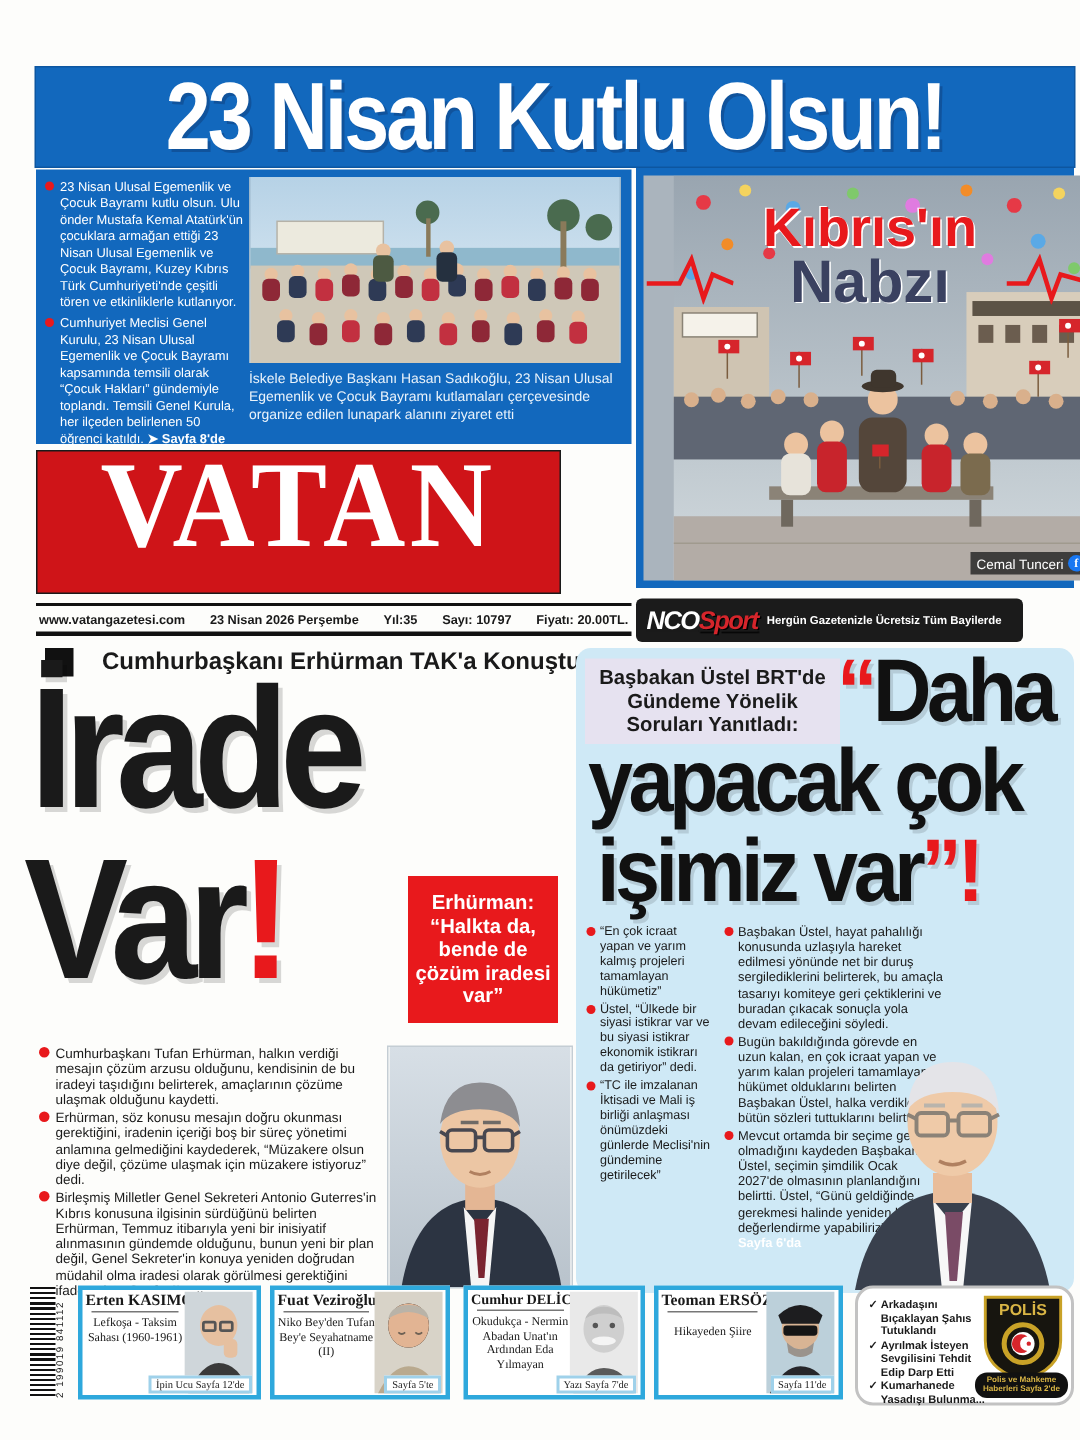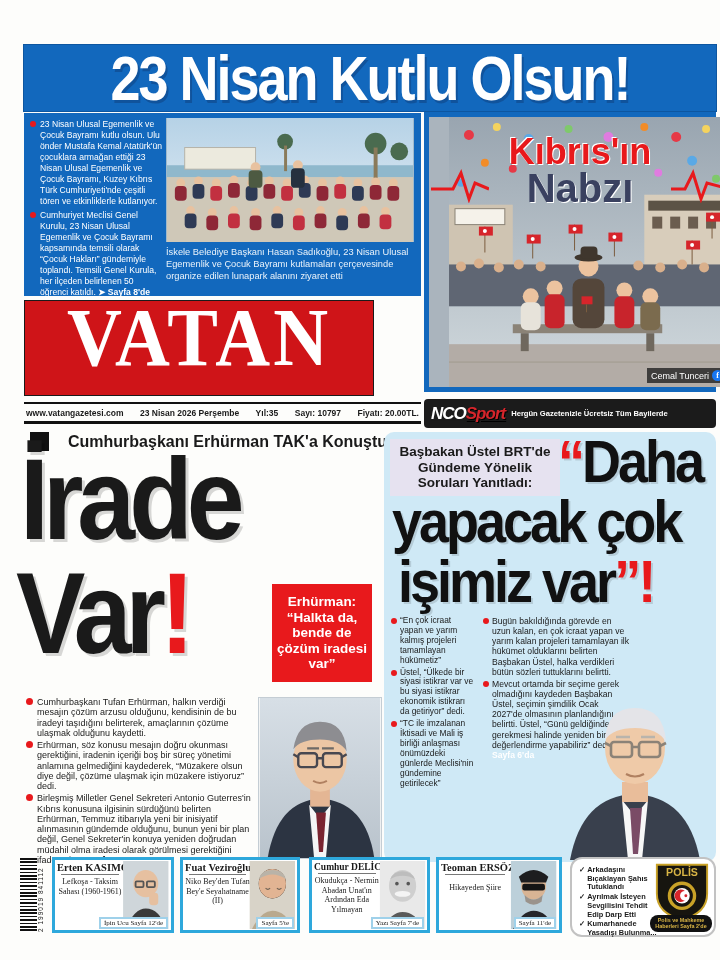--- a/index.html
+++ b/index.html
@@ -39,21 +39,21 @@
   
   .masthead{left:24px;top:300px;width:350px;height:96px;background:#cf1418;border:1px solid #1a1a1a;
             box-sizing:border-box;text-align:center;}
   .masthead .ttl{font-family:"Liberation Serif",serif;font-weight:bold;color:#fff;font-size:76px;
                  letter-spacing:3px;line-height:1.0;transform:scaleY(1.08);margin-top:-2px;}
   .masthead .tag{font-family:"Liberation Serif",serif;font-weight:bold;color:#fff;font-size:12px;margin-top:-8px;}
 
   .info-bar{left:24px;top:402px;width:397px;height:22px;border-top:2px solid #111;border-bottom:3px solid #111;
             display:flex;align-items:center;justify-content:space-between;font-size:8.5px;font-weight:bold;box-sizing:border-box;padding:0 2px;}
 
-  .ncosport{left:424px;top:399px;width:292px;height:29px;background:#1b1b1b;border-radius:4px;
+  .ncosport{left:424px;top:399px;width:258px;height:29px;background:#1b1b1b;border-radius:4px;
             display:flex;align-items:center;padding:0 7px;box-sizing:border-box;gap:6px;text-decoration:underline;}
   .nco-logo{font-style:italic;font-weight:bold;font-size:17px;color:#fff;letter-spacing:-1px;white-space:nowrap;}
   .nco-logo .red{color:#d6252b;text-shadow:1px 1px 0 #000;}
   .nco-tag{color:#fff;font-size:7.6px;font-weight:bold;}
 
   
   .kicker{left:30px;top:432px;display:flex;align-items:center;gap:19px;font-size:16px;font-weight:bold;}
   .ksq{width:19px;height:19px;background:#111;display:inline-block;}
   .hl1{left:20px;top:442px;font-size:104px;font-weight:bold;letter-spacing:-6px;line-height:1;
        transform:scaleY(1.1);transform-origin:left top;text-shadow:3px 3px 0 rgba(0,0,0,.15);}
@@ -371,20 +371,21 @@
     <div class="ra-h ra-h2">yapacak çok</div>
     <div class="ra-h ra-h3"><span>işimiz var</span><span class="rq">”</span><span class="rq">!</span></div>
 
     <div class="ra-cols">
       <div class="col1">
         <div class="li dot"><span>“En çok icraat yapan ve yarım kalmış projeleri tamamlayan hükümetiz”</span></div>
         <div class="li dot"><span>Üstel, “Ülkede bir siyasi istikrar var ve bu siyasi istikrar ekonomik istikrarı da getiriyor” dedi.</span></div>
         <div class="li dot"><span>“TC ile imzalanan İktisadi ve Mali iş birliği anlaşması önümüzdeki günlerde Meclisi'nin gündemine getirilecek”</span></div>
       </div>
       <div class="col2">
+        <div class="li dot"><span>Başbakan Üstel, hayat pahalılığı konusunda uzlaşıyla hareket edilmesi yönünde net bir duruş sergilediklerini belirterek, bu amaçla tasarıyı komiteye geri çektiklerini ve buradan çıkacak sonuçla yola devam edileceğini söyledi.</span></div>
         <div class="li dot"><span>Bugün bakıldığında görevde en uzun kalan, en çok icraat yapan ve yarım kalan projeleri tamamlayan ilk hükümet olduklarını belirten Başbakan Üstel, halka verdikleri bütün sözleri tuttuklarını belirtti.</span></div>
         <div class="li dot"><span>Mevcut ortamda bir seçime gerek olmadığını kaydeden Başbakan Üstel, seçimin şimdilik Ocak 2027'de olmasının planlandığını belirtti. Üstel, “Günü geldiğinde gerekmesi halinde yeniden bir değerlendirme yapabiliriz” dedi.</span>
           <span class="ref">➤ Sayfa 6'da</span></div>
       </div>
     </div>
 
     <div class="ustel">
       <svg viewBox="0 0 158 176">
         <path d="M14,176 q12,-64 64,-66 q54,2 66,66 z" fill="#39404d"></path>
         <path d="M66,116 l13,16 l13,-16 l-6,60 h-14 z" fill="#f7f7f7"></path>

